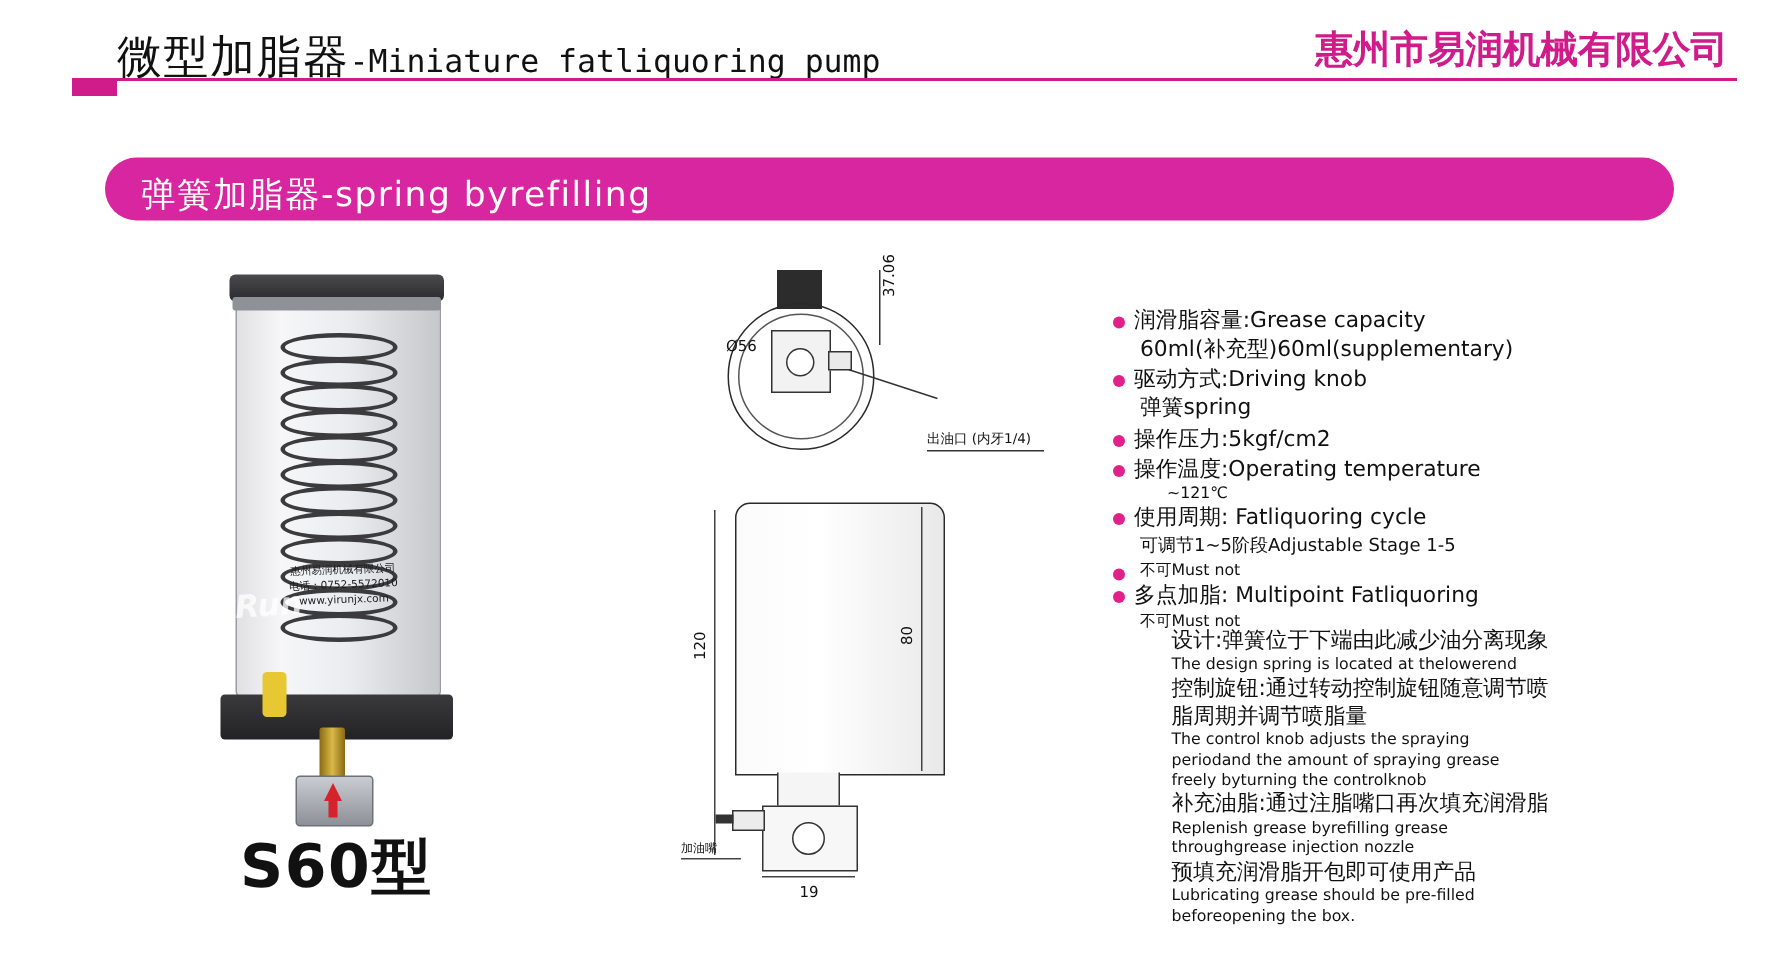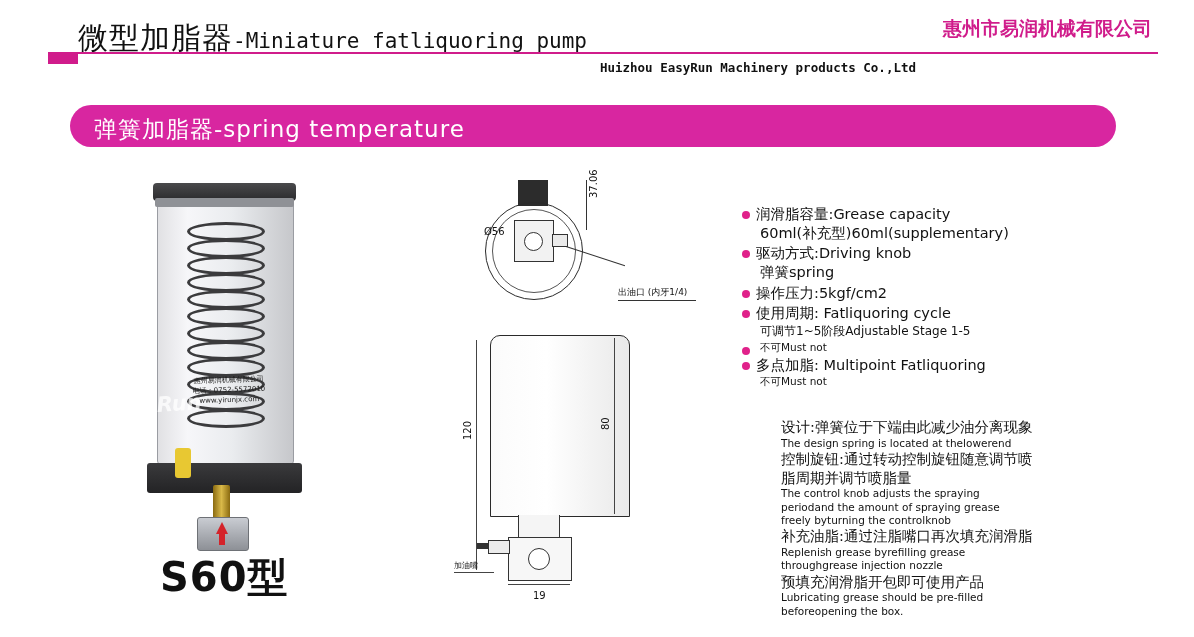--- a/index.html
+++ b/index.html
@@ -55,21 +55,21 @@
     position: absolute;
     left: 48px; top: 52px;
     width: 30px;
     height: 12px;
     background: #d01c8b;
   }
   .company-cn {
     position: absolute;
     right: 36px; top: 16px;
     font-family: Liberation Serif, serif;
-    font-size: 19px;
+    font-size: 25px;
     color: #d01c8b;
     font-weight: bold;
     white-space: nowrap;
   }
   .company-en {
     position: absolute;
     right: 272px; top: 60px;
     font-family: "DejaVu Sans Mono", monospace;
     font-size: 12.5px;
     color: #111;
@@ -503,25 +503,24 @@
 
 <div class="page">
 
   <div class="header">
     <div class="header-title">
       <span class="cn">微型加脂器</span><span class="en">-Miniature fatliquoring pump</span>
     </div>
     <div class="header-rule"></div>
     <div class="header-rule-left"></div>
     <div class="company-cn">惠州市易润机械有限公司</div>
-    <div class="company-en">Huizhou EasyRun Machinery products Co.,Ltd</div>
   </div>
 
   <div class="section-bar">
-    <div class="section-bar-label">弹簧加脂器-spring temperature</div>
+    <div class="section-bar-label">弹簧加脂器-spring byrefilling</div>
   </div>
 
   <div class="photo">
     <div class="pump-body"></div>
     <div class="pump-cap"></div>
     <div class="pump-collar"></div>
     <div class="spring">
       <div class="spring-coil" style="top:0px"></div>
       <div class="spring-coil" style="top:17px"></div>
       <div class="spring-coil" style="top:34px"></div>
@@ -592,20 +591,25 @@
       <span class="bullet"></span>
       <div class="spec-line">驱动方式:Driving knob</div>
       <div class="spec-line indent">弹簧spring</div>
     </div>
 
     <div class="spec-item">
       <span class="bullet"></span>
       <div class="spec-line">操作压力:5kgf/cm2</div>
     </div>
 
+    <div class="spec-item">
+      <span class="bullet"></span>
+      <div class="spec-line">操作温度:Operating temperature</div>
+      <div class="spec-small" style="padding-left:22px">~121℃</div>
+    </div>
 
     <div class="spec-item">
       <span class="bullet"></span>
       <div class="spec-line">使用周期:  Fatliquoring cycle</div>
       <div class="spec-mid" style="padding-left:4px">可调节1~5阶段Adjustable Stage 1-5</div>
     </div>
 
     <div class="spec-item">
       <span class="bullet"></span>
       <div class="spec-small" style="padding-left:4px">不可Must not</div>

